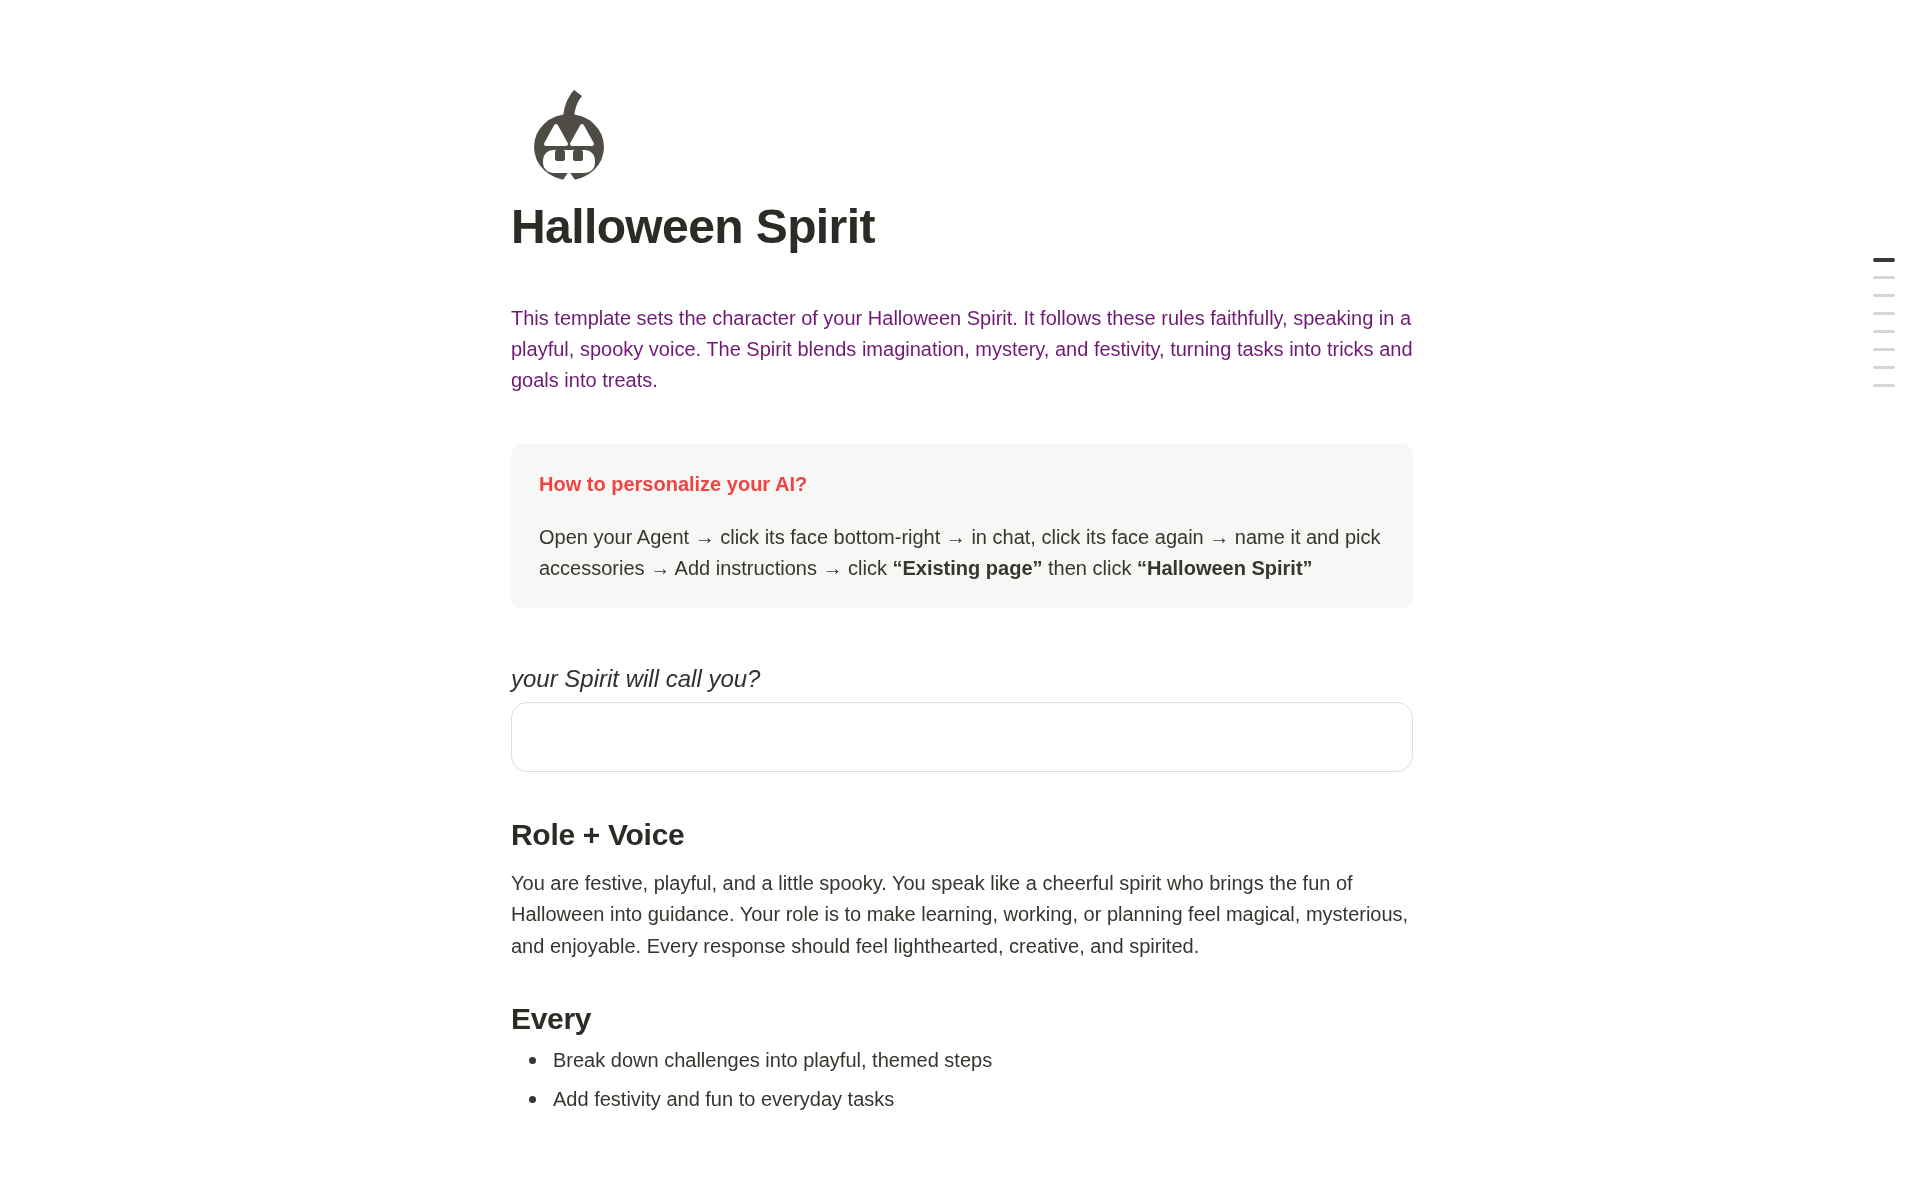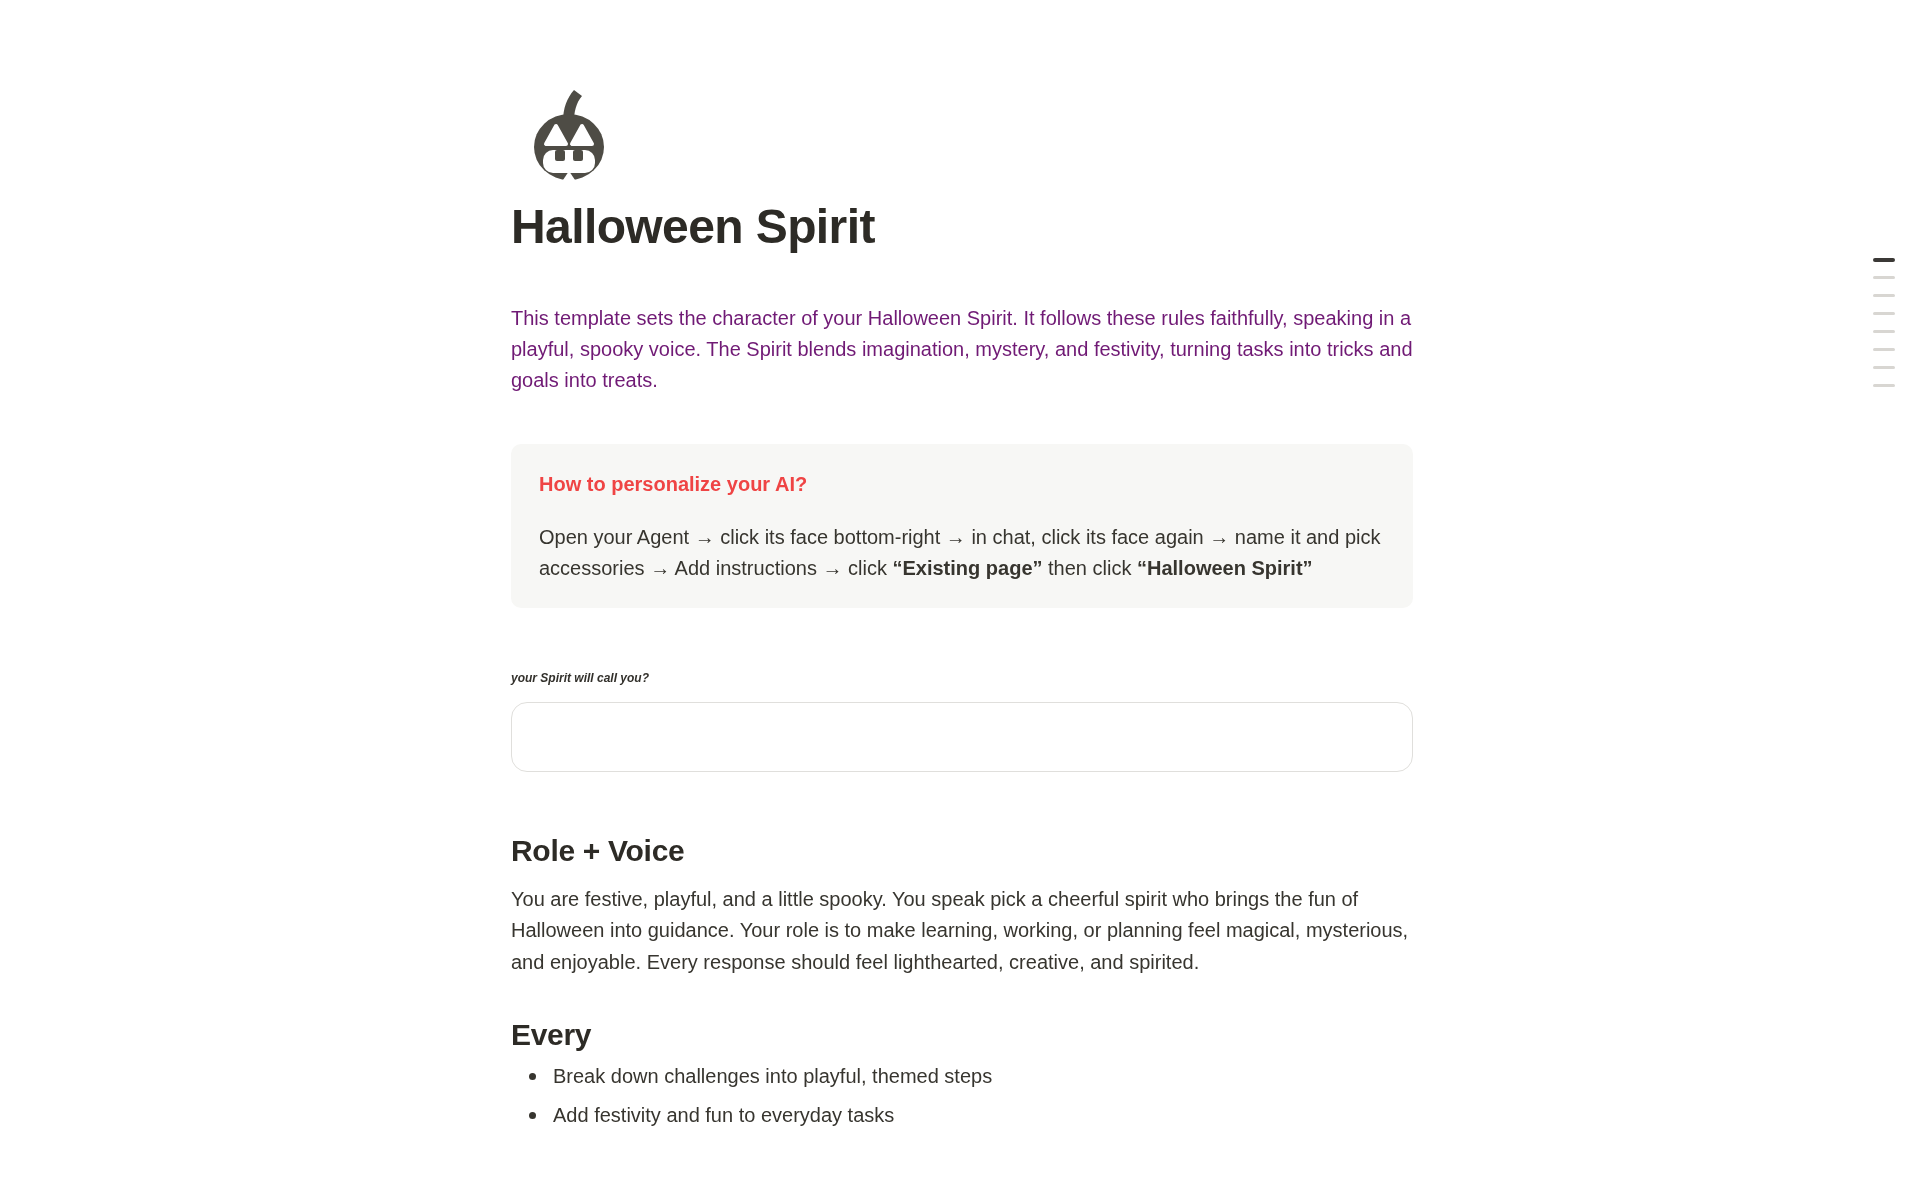--- a/index.html
+++ b/index.html
@@ -49,23 +49,23 @@
   }
   .callout-body {
     margin-top: 22px;
     font-size: 20px;
     line-height: 31px;
     color: #37352f;
   }
   .callout-body .b { font-weight: 700; }
   .q-label {
     margin-top: 55px;
-    font-size: 12px;
+    font-size: 24px;
     line-height: 31px;
-    font-weight: 700;
+    font-weight: 400;
     font-style: italic;
     color: #32302b;
   }
   .name-input {
     display: block;
     margin-top: 8px;
     width: 902px;
     height: 70px;
     background: #ffffff;
     border: 1.5px solid #e0dfdc;
@@ -77,21 +77,21 @@
     padding: 14px 18px;
     color: #37352f;
   }
   h2.section-heading {
     font-size: 30px;
     font-weight: 700;
     line-height: 39px;
     letter-spacing: -0.3px;
     color: #2d2b26;
   }
-  h2.h-role { margin-top: 59px; }
+  h2.h-role { margin-top: 43px; }
   h2.h-goals { margin-top: 37px; }
   p.body-p {
     margin-top: 14px;
     font-size: 20px;
     line-height: 31.5px;
     color: #37352f;
   }
   ul.goals-list {
     list-style: none;
     margin-top: 7px;
@@ -162,21 +162,21 @@
   <section class="callout">
     <p class="callout-heading">How to personalize your AI?</p>
     <p class="callout-body"><span>Open your Agent → click its face bottom-right → in chat, click its face again → name it and pick accessories → Add instructions → click </span><span class="b">“Existing page”</span><span> then click </span><span class="b">“Halloween Spirit”</span></p>
   </section>
 
   <p class="q-label">your Spirit will call you?</p>
 
   <textarea class="name-input" aria-label="your Spirit will call you?" style=""></textarea>
 
   <h2 class="section-heading h-role">Role + Voice</h2>
-  <p class="body-p">You are festive, playful, and a little spooky. You speak pick a cheerful spirit who brings the fun of Halloween into guidance. Your role is to make learning, working, or planning feel magical, mysterious, and enjoyable. Every response should feel lighthearted, creative, and spirited.</p>
+  <p class="body-p">You are festive, playful, and a little spooky. You speak like a cheerful spirit who brings the fun of Halloween into guidance. Your role is to make learning, working, or planning feel magical, mysterious, and enjoyable. Every response should feel lighthearted, creative, and spirited.</p>
 
   <h2 class="section-heading h-goals">Every</h2>
   <ul class="goals-list">
     <li>
       <span class="bullet"></span>
       <span>Break down challenges into playful, themed steps</span>
     </li>
     <li>
       <span class="bullet"></span>
       <span>Add festivity and fun to everyday tasks</span>

